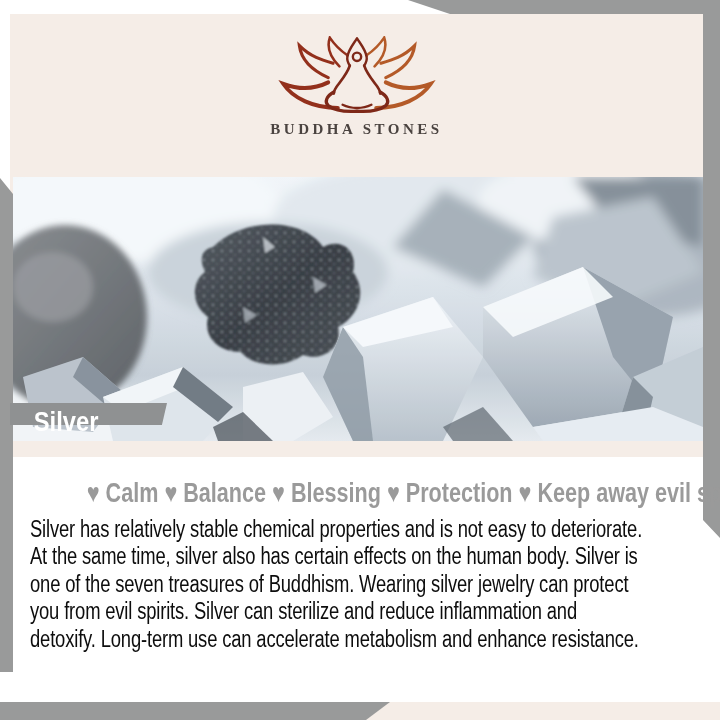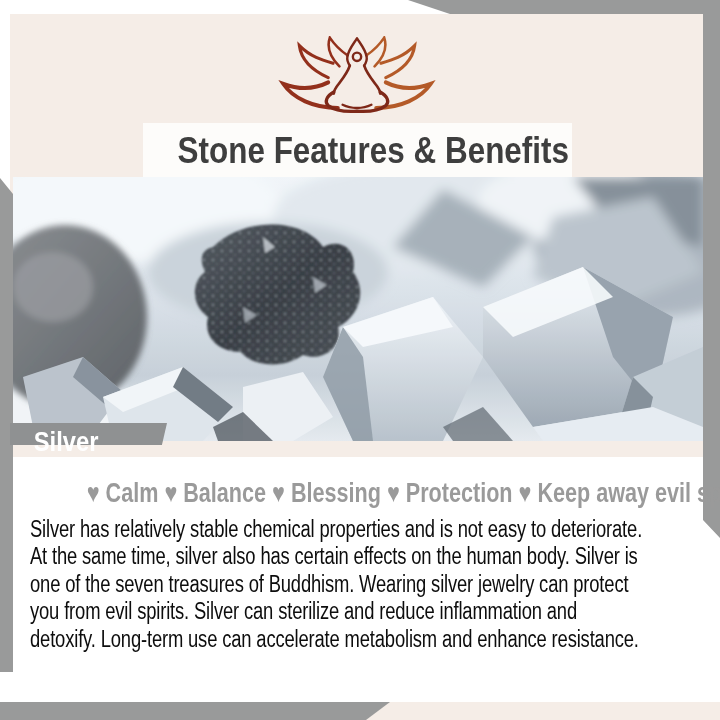--- a/index.html
+++ b/index.html
@@ -43,21 +43,21 @@
     display:inline-block;line-height:55px;font-size:37px;font-weight:bold;
     color:var(--title-text,#3e3e3e);white-space:nowrap;
     transform:scaleX(0.85);transform-origin:50% 50%;
   }
   .photo{
     position:absolute;left:13px;top:177px;width:690px;height:264px;overflow:hidden;
     background:#dfe6ec;z-index:2;
   }
   .photo svg{display:block;width:100%;height:100%;}
   .stone-label{
-    position:absolute;left:10px;top:423px;width:157px;height:22px;
+    position:absolute;left:10px;top:403px;width:157px;height:22px;
     background:var(--label-bg,#8f9192);
     clip-path:polygon(0 0,157px 0,148px 39px,0 39px);
     z-index:4;
   }
   .stone-label span{
     display:inline-block;padding-left:27px;line-height:38px;font-size:27px;font-weight:bold;
     color:var(--label-text,#ffffff);transform:scaleX(0.88);transform-origin:0 50%;white-space:nowrap;
   }
   .benefits{position:absolute;left:0;top:478px;width:720px;text-align:center;z-index:2;}
   .benefits span{
@@ -100,23 +100,20 @@
             <path stroke-width="3.4" d="M119,37 C122,46 127,52 133,60 C137,65 139,69 139,72"></path>
             <path stroke-width="4" d="M81,70 C72,75 69,82 74,87 C82,93 96,95 110,94 C124,95 138,93 146,87 C151,82 148,75 139,70"></path>
             <path stroke-width="3" d="M92,86 C98,89 104,90 110,90 C116,90 122,89 128,86"></path>
           </g>
         </g>
       </svg>
       <div class="brand-name">BUDDHA STONES</div>
     </div>
   </div>
 
-  <div class="header-band">
-    <span class="header-title">Stone Features &amp; Benefits</span>
-  </div>
 
   <div class="photo">
     <svg viewBox="0 0 690 264" preserveAspectRatio="none">
       <defs>
         <linearGradient id="bgGrad" x1="0" y1="0" x2="0" y2="1">
           <stop offset="0" stop-color="#f3f7fa"></stop>
             <stop offset="0.45" stop-color="#dbe2e9"></stop>
           <stop offset="0.75" stop-color="#c6cfd7"></stop>
             <stop offset="1" stop-color="#e6ebef"></stop>
         </linearGradient>

